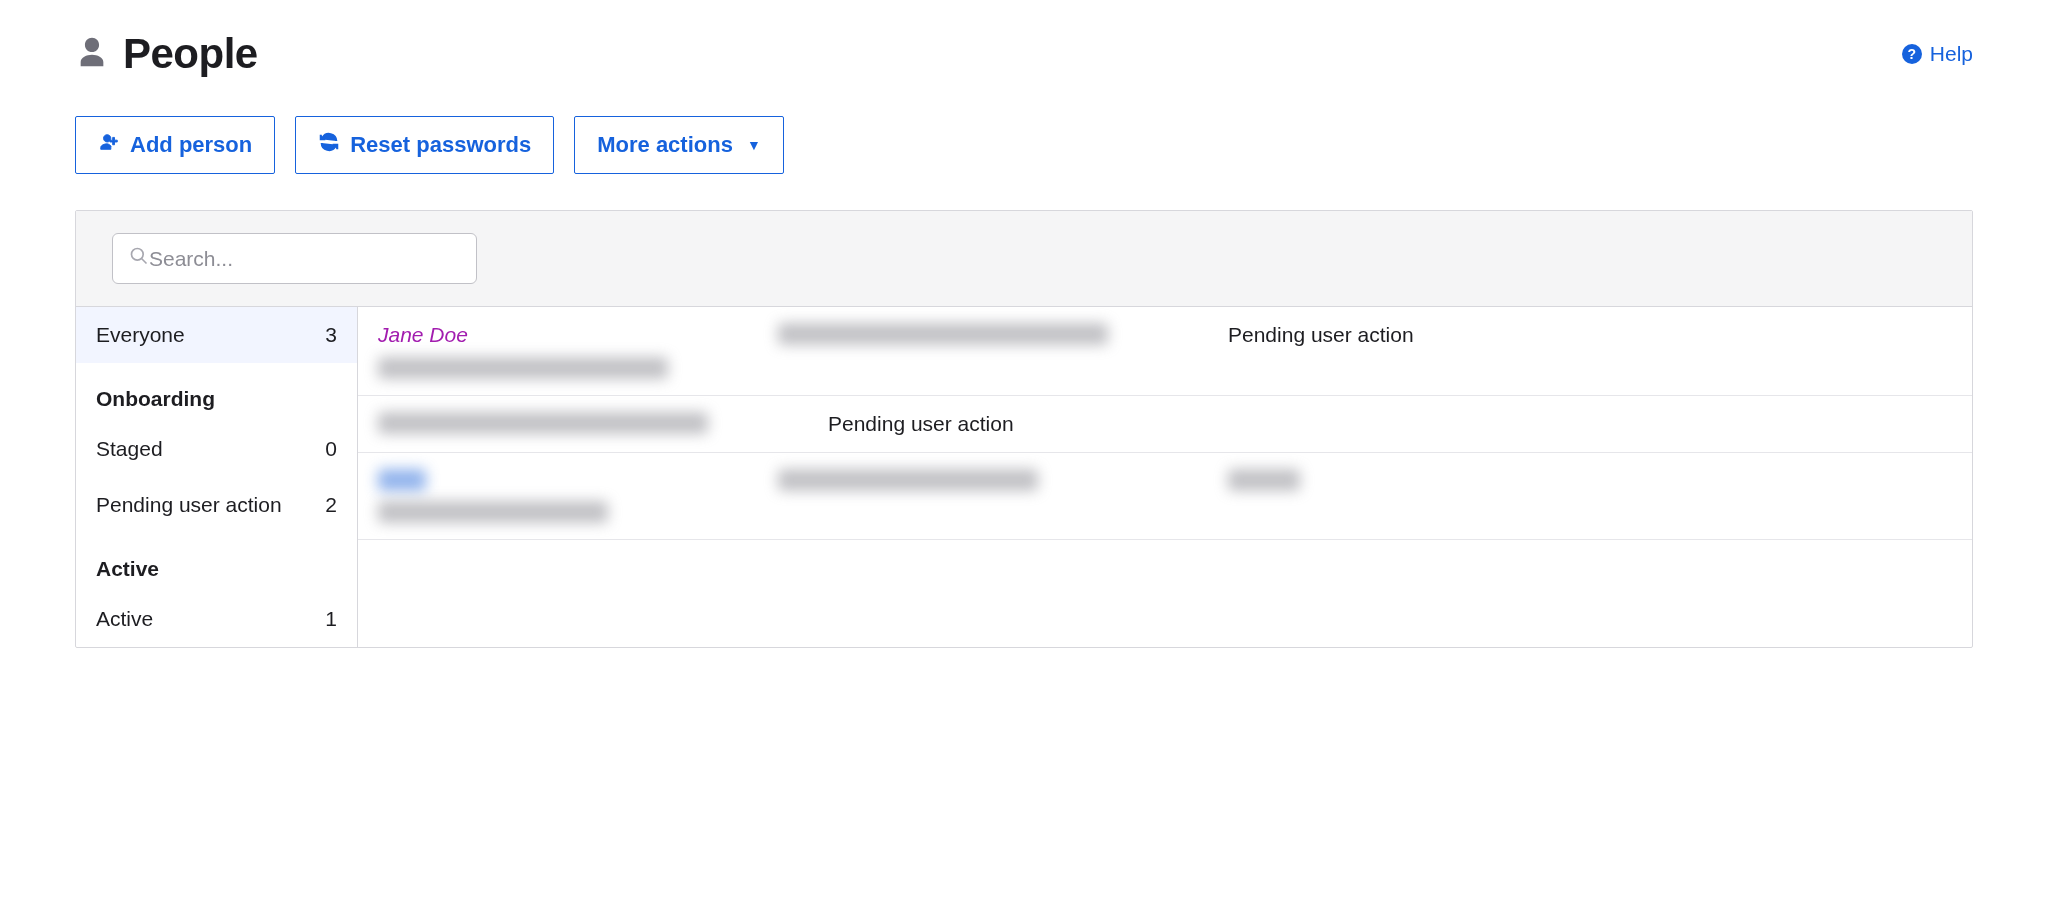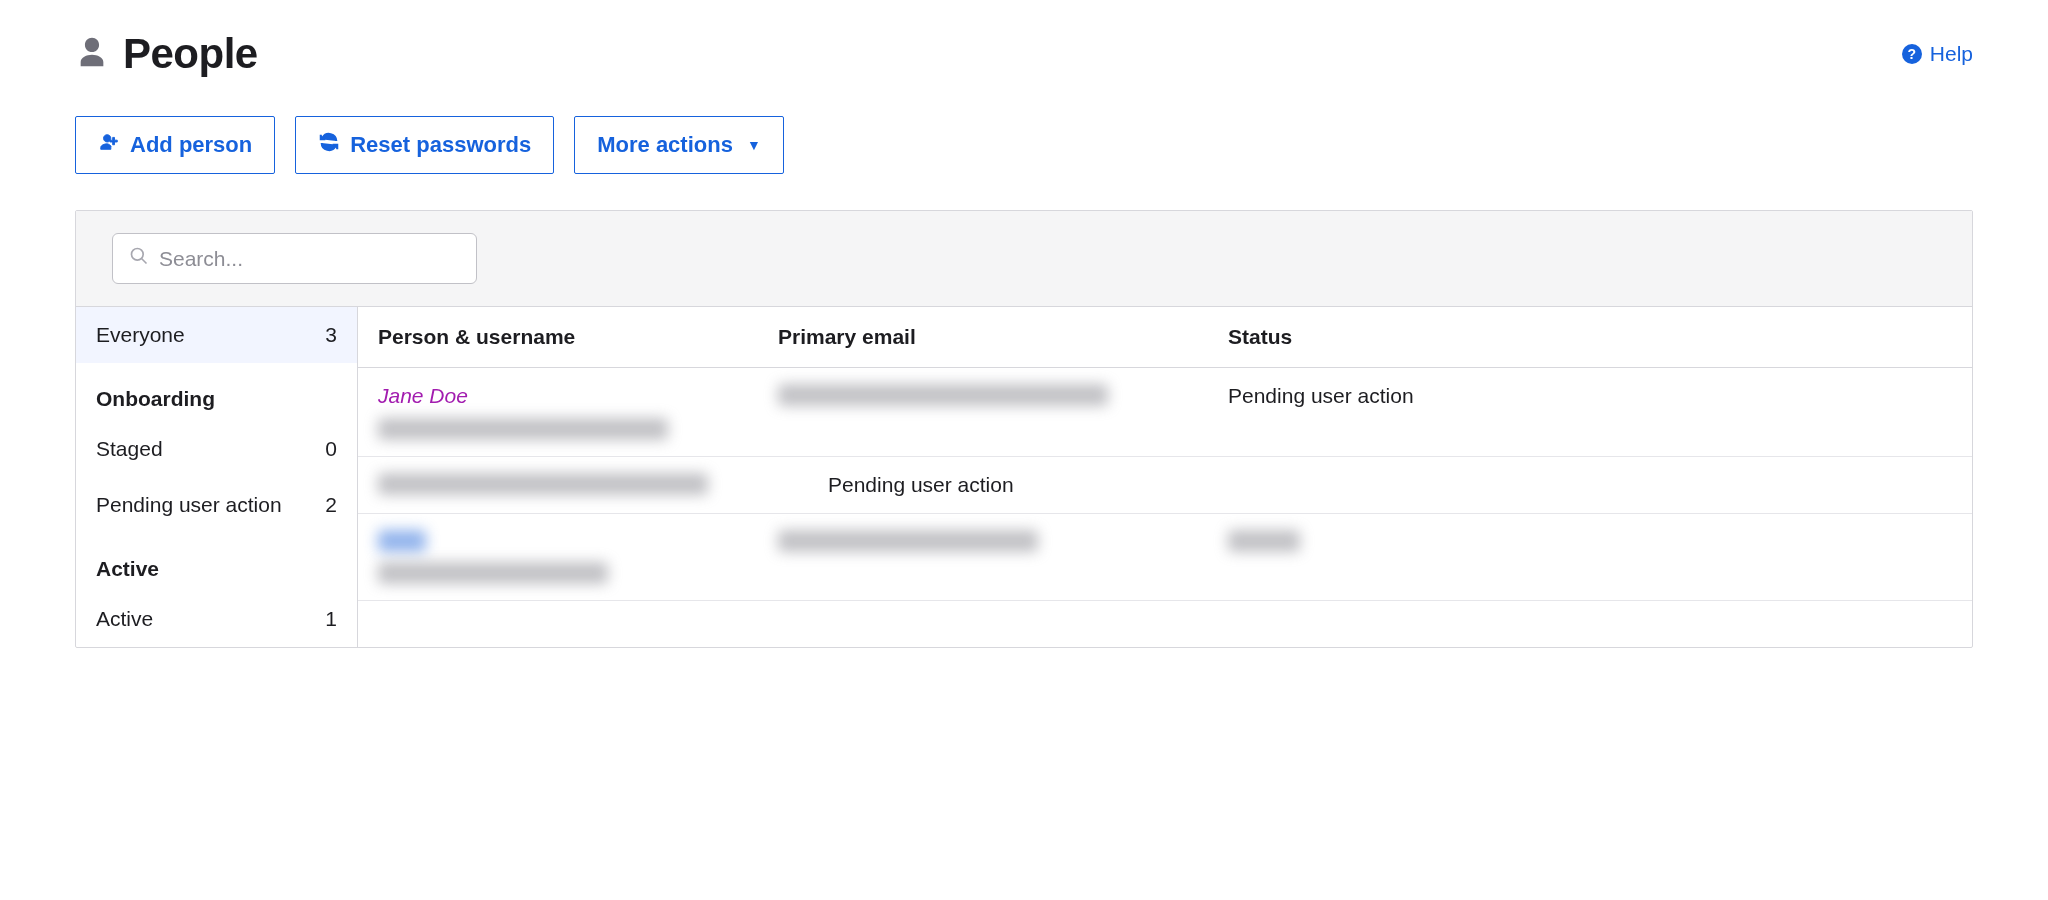--- a/index.html
+++ b/index.html
@@ -84,21 +84,20 @@
     border: 1px solid #c1c1c7;
     border-radius: 6px;
     padding: 12px 16px;
     width: 365px;
   }
   .search-wrap svg { width: 20px; height: 20px; fill: none; stroke: #a7a7af; stroke-width: 2; }
   .search-input {
     border: none;
     outline: none;
     font-size: 21px;
-    margin-left: 10px;
     width: 100%;
     color: #1d1d21;
   }
   .search-input::placeholder { color: #8d8d95; }
   .panel-body {
     display: flex;
   }
   .sidebar {
     width: 282px;
     border-right: 1px solid #d7d7dc;
@@ -237,25 +236,20 @@
           <span class="count">2</span>
         </div>
         <div class="side-heading">Active</div>
         <div class="side-item">
           <span>Active</span>
           <span class="count">1</span>
         </div>
       </div>
 
       <div class="table-area">
-        <div class="thead">
-          <div class="col-person">Person &amp; username</div>
-          <div class="col-email">Primary email</div>
-          <div class="col-status">Status</div>
-        </div>
 
         <div class="trow">
           <div class="col-person">
             <span class="person-name">Jane Doe</span>
             <div class="blur-line blur-sub"></div>
           </div>
           <div class="col-email">
             <div class="blur-line blur-email"></div>
           </div>
           <div class="col-status">Pending user action</div>

